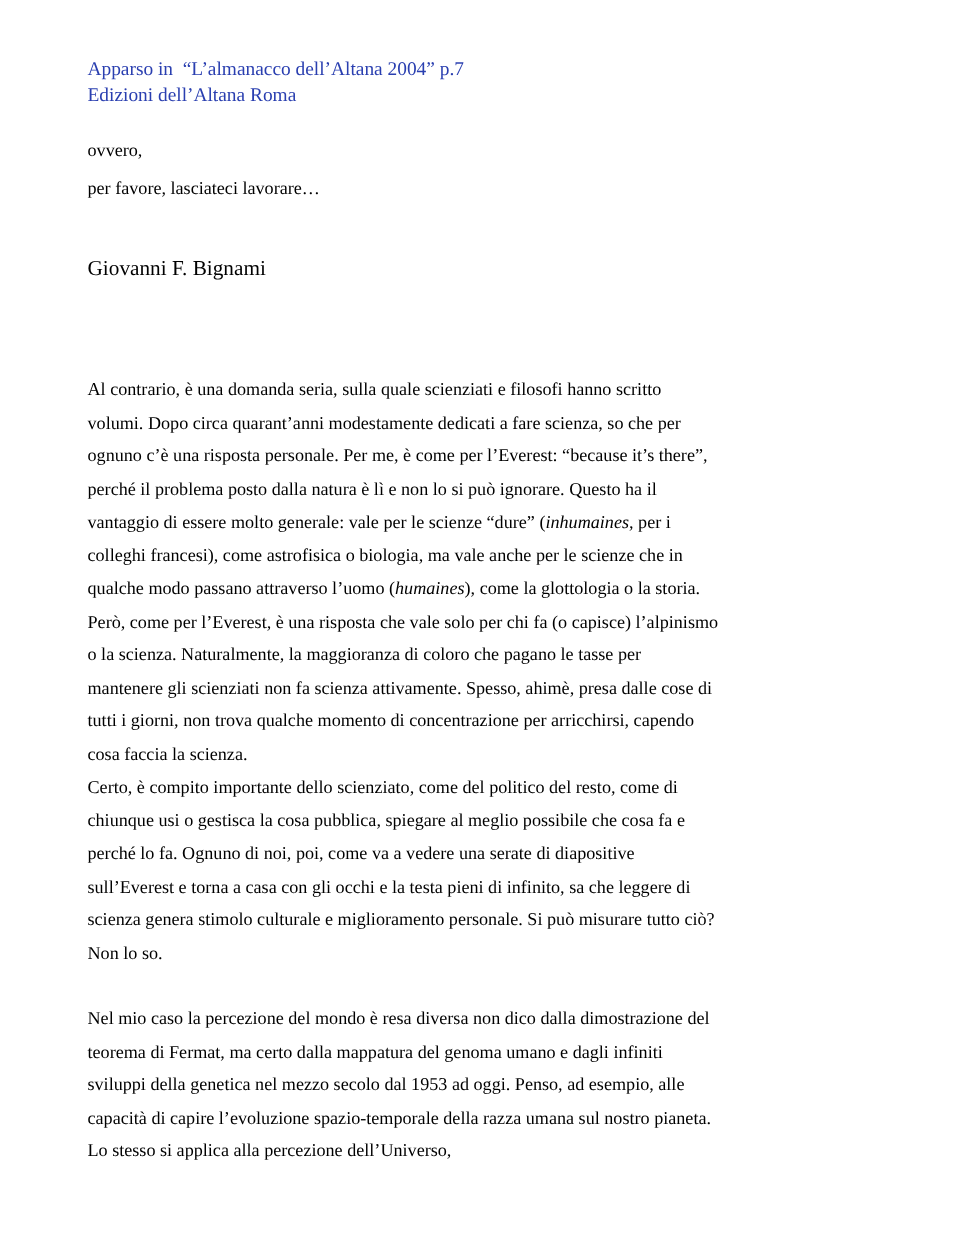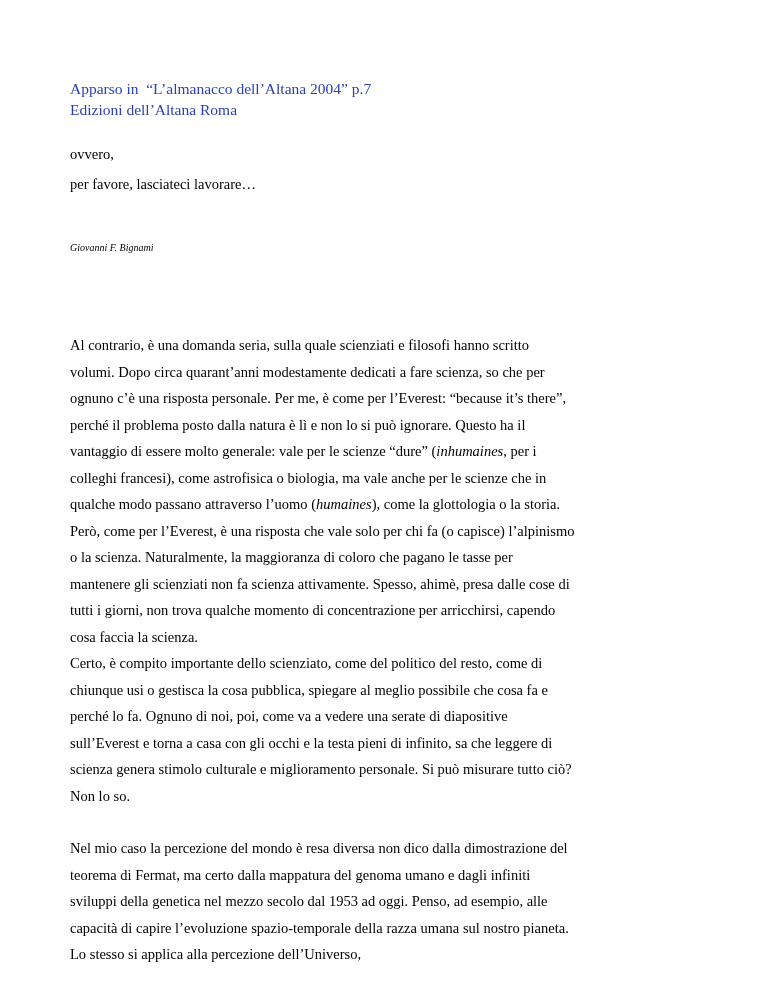--- a/index.html
+++ b/index.html
@@ -13,21 +13,21 @@
     font-family: "Liberation Serif", serif;
     color: #000000;
     overflow: hidden;
   }
   .page {
     position: relative;
     width: 645px;
     height: 994px;
     background: #ffffff;
     box-sizing: border-box;
-    padding: 78px 70px 0 70px;
+    padding: 45px 70px 0 70px;
   }
   .header-block {
     color: #2a3fb0;
     font-size: 15.5px;
     line-height: 21px;
     margin: 0 0 26px 0;
   }
   .header-block div {
     white-space: pre;
   }
@@ -36,24 +36,23 @@
     font-size: 14.5px;
     letter-spacing: 0.1px;
     margin: 0 0 14px 0;
   }
   .subline {
     font-size: 14.5px;
     margin: 8px 0 13px 0;
   }
   .spacer-1 { height: 30px; }
   .author-block {
-    font-size: 10px;
+    font-size: 17px;
     line-height: 24px;
     margin: 0;
-    font-style: italic;
   }
   .spacer-2 { height: 72px; }
   .body-para {
     font-size: 14.5px;
     line-height: 26.5px;
     margin: 0 0 0 0;
     text-align: left;
   }
   .para-gap { height: 26px; }
   i { font-style: italic; }

